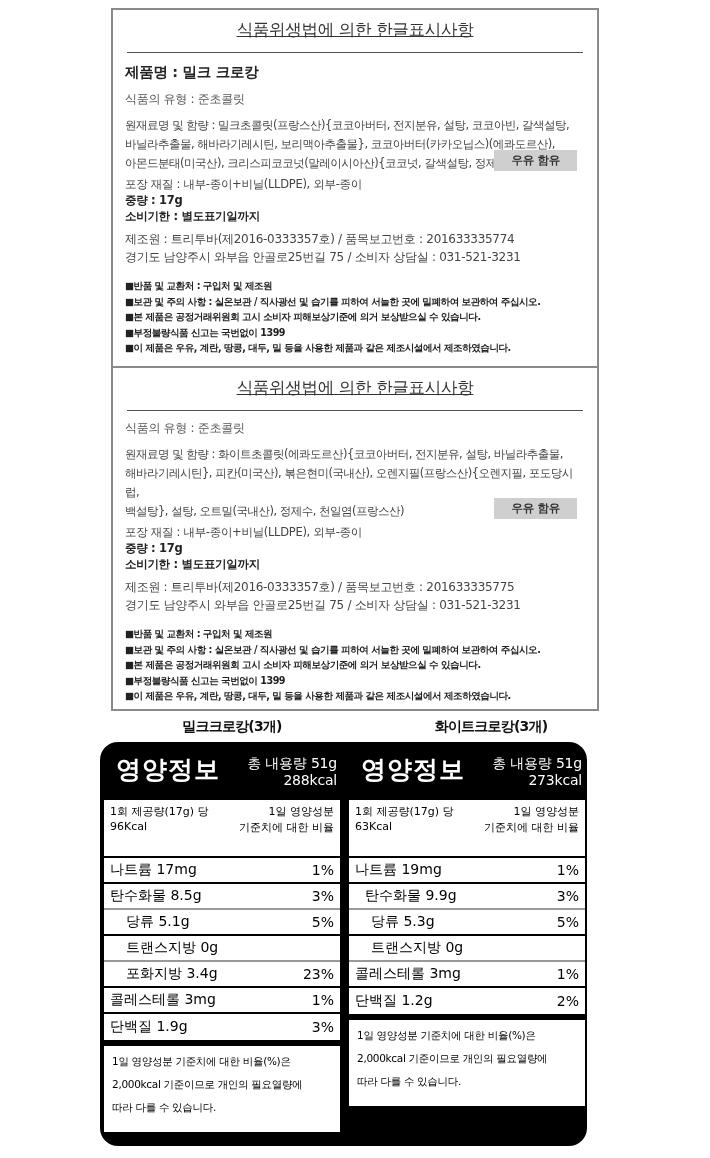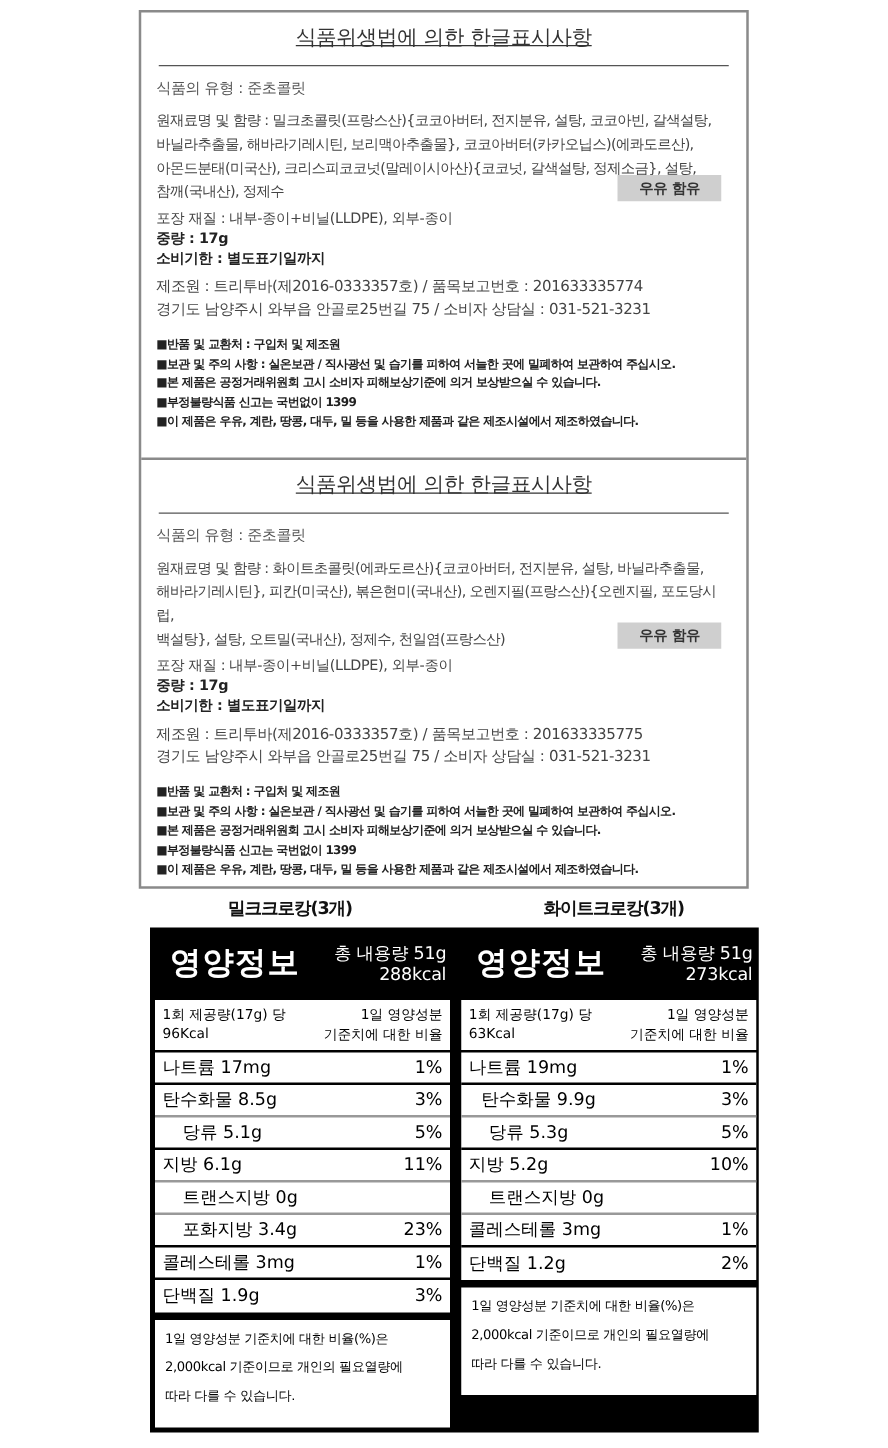--- a/index.html
+++ b/index.html
@@ -15,34 +15,34 @@
   .lb-title { text-align: center; font-size: 16.5px; color: #333; padding-top: 9px; height: 43px; border-bottom: 1.5px solid #555; margin: 0 2px; letter-spacing: -0.3px; text-decoration: underline; }
   .lb-product { font-size: 14.5px; font-weight: bold; color: #222; margin-top: 10px; letter-spacing: -0.3px; }
   .lb-type { font-size: 12px; color: #555; margin-top: 9px; letter-spacing: -0.3px; }
   .lb-ingr { font-size: 11.5px; color: #444; line-height: 19px; margin-top: 8px; letter-spacing: -0.5px; position: relative; }
   .badge { position: absolute; right: 8px; bottom: 2px; background: #cfcfcf; color: #333; font-weight: bold; font-size: 11.5px; padding: 1px 17px; letter-spacing: -0.3px; }
   .lb-pack { font-size: 11.5px; color: #444; margin-top: 4px; letter-spacing: -0.3px; }
   .lb-weight, .lb-exp { font-size: 11.5px; font-weight: bold; color: #222; margin-top: 1px; letter-spacing: -0.3px; }
   .lb-mfr { font-size: 12px; color: #444; line-height: 18px; margin-top: 6px; letter-spacing: -0.3px; }
   .lb-notes { margin-top: 12px; font-size: 9.6px; color: #222; line-height: 15.5px; letter-spacing: -0.5px; font-weight: bold; }
 
-  .nut-wrap { position: absolute; left: 120px; top: 742px; width: 487px; height: 404px; background: #000; }
+  .nut-wrap { position: absolute; left: 100px; top: 742px; width: 487px; height: 404px; background: #000; border-radius: 18px; }
   .nut-caption { position: absolute; top: 718px; font-size: 14px; font-weight: bold; color: #111; text-align: center; width: 230px; letter-spacing: -0.8px; }
   .nut-caption.milk { left: 117px; }
   .nut-caption.white { left: 376px; }
 
   .panel { position: absolute; top: 0; width: 236px; height: 404px; color: #000; }
   .panel.left { left: 4px; }
   .panel.right { left: 249px; }
 
   .p-head { height: 58px; position: relative; }
   .p-head .big { position: absolute; left: 12px; top: 11px; color: #fff; font-size: 25px; font-weight: bold; letter-spacing: 1px; }
   .p-head .total { position: absolute; right: 3px; top: 13px; color: #fff; font-size: 14px; text-align: right; line-height: 17px; letter-spacing: -0.2px; }
 
-  .p-serving { background: #fff; height: 40px; margin: 0 0 2px 0; position: relative; font-size: 11px; }
+  .p-serving { background: #fff; height: 56px; margin: 0 0 2px 0; position: relative; font-size: 11px; }
   .p-serving .l1 { position: absolute; left: 6px; top: 4px; }
   .p-serving .l2 { position: absolute; left: 6px; top: 20px; }
   .p-serving .r1 { position: absolute; right: 6px; top: 4px; }
   .p-serving .r2 { position: absolute; right: 6px; top: 20px; }
 
   .p-rows { background: #fff; }
   .row { height: 26px; display: flex; justify-content: space-between; align-items: center; padding: 0 6px; font-size: 14px; border-bottom: 2.5px solid #000; }
   .row.sub { margin-left: 12px; padding-left: 10px; border-bottom: 2px solid #999; }
   .row.sub-last { border-bottom: 2.5px solid #000; }
   .row.sub.sub-last { margin-left: 0; padding-left: 22px; }
@@ -51,26 +51,26 @@
 
   .p-foot { background: #fff; margin-top: 6px; height: 86px; font-size: 10.5px; line-height: 23px; padding: 4px 8px; letter-spacing: -0.3px; }
 </style>
 </head>
 <body>
 
 <div class="label-wrap">
 
   <div class="label-box first">
     <div class="lb-title">식품위생법에 의한 한글표시사항</div>
+    <div class="lb-product">제품명 : 밀크 크로캉</div>
     <div class="lb-type">식품의 유형 : 준초콜릿</div>
     <div class="lb-ingr">
       <div>원재료명 및 함량 : 밀크초콜릿(프랑스산){코코아버터, 전지분유, 설탕, 코코아빈, 갈색설탕,</div>
       <div>바닐라추출물, 해바라기레시틴, 보리맥아추출물}, 코코아버터(카카오닙스)(에콰도르산),</div>
       <div>아몬드분태(미국산), 크리스피코코넛(말레이시아산){코코넛, 갈색설탕, 정제소금}, 설탕,</div>
-      <div>참깨(국내산), 정제수</div>
       <span class="badge">우유 함유</span>
     </div>
     <div class="lb-pack">포장 재질 : 내부-종이+비닐(LLDPE), 외부-종이</div>
     <div class="lb-weight">중량 : 17g</div>
     <div class="lb-exp">소비기한 : 별도표기일까지</div>
     <div class="lb-mfr">
       <div>제조원 : 트리투바(제2016-0333357호)  /  품목보고번호 : 201633335774</div>
       <div>경기도 남양주시 와부읍 안골로25번길 75  /  소비자 상담실 : 031-521-3231</div>
     </div>
     <div class="lb-notes">
@@ -133,24 +133,20 @@
           <span class="pct">1%</span>
         </div>
       <div class="row" style="border-bottom:2px solid #999;">
           <span>탄수화물 8.5g</span>
           <span class="pct">3%</span>
         </div>
       <div class="row sub sub-last">
           <span>당류 5.1g</span>
           <span class="pct">5%</span>
         </div>
-      <div class="row" style="border-bottom:2px solid #999;">
-          <span>지방 6.1g</span>
-          <span class="pct">11%</span>
-        </div>
       <div class="row sub" style="padding-left:22px;margin-left:0;">
           <span>트랜스지방 0g</span>
           <span class="pct"></span>
         </div>
       <div class="row sub sub-last">
           <span>포화지방 3.4g</span>
           <span class="pct">23%</span>
         </div>
       <div class="row">
           <span>콜레스테롤 3mg</span>
@@ -188,24 +184,20 @@
           <span class="pct">1%</span>
         </div>
       <div class="row" style="border-bottom:2px solid #999;padding-left:16px;">
           <span>탄수화물 9.9g</span>
           <span class="pct">3%</span>
         </div>
       <div class="row sub sub-last">
           <span>당류 5.3g</span>
           <span class="pct">5%</span>
         </div>
-      <div class="row" style="border-bottom:2px solid #999;">
-          <span>지방 5.2g</span>
-          <span class="pct">10%</span>
-        </div>
       <div class="row sub" style="padding-left:22px;margin-left:0;">
           <span>트랜스지방 0g</span>
           <span class="pct"></span>
         </div>
       <div class="row">
           <span>콜레스테롤 3mg</span>
           <span class="pct">1%</span>
         </div>
       <div class="row last">
           <span>단백질 1.2g</span>

